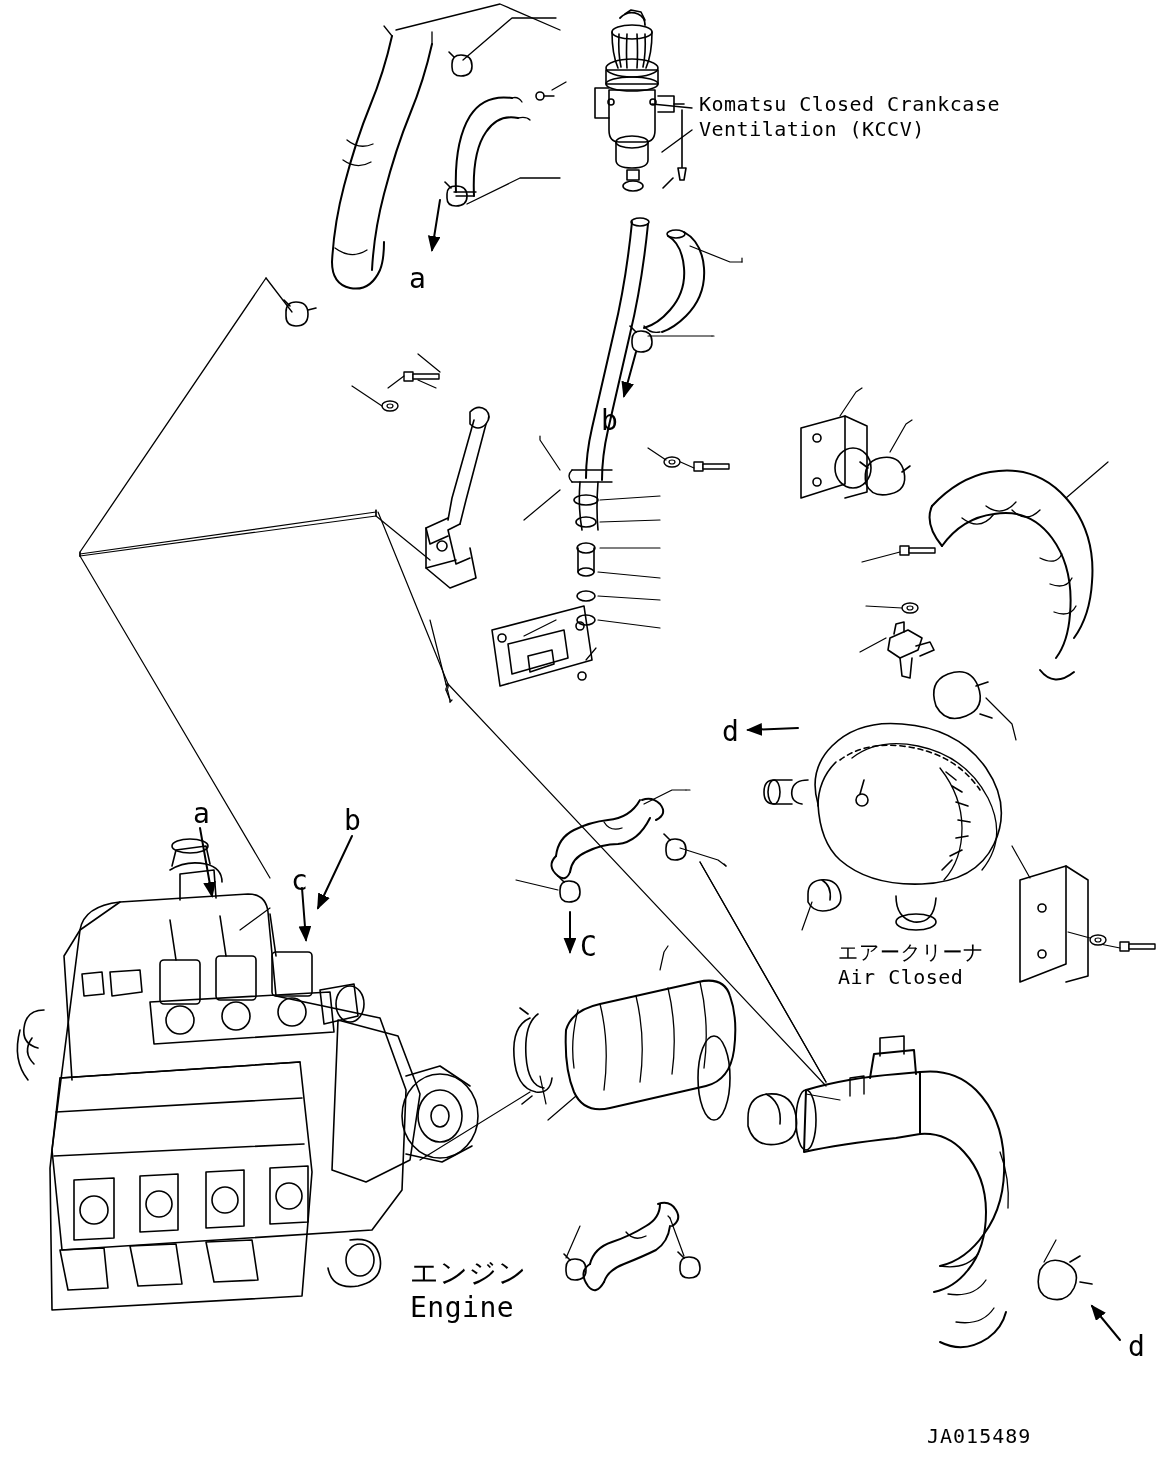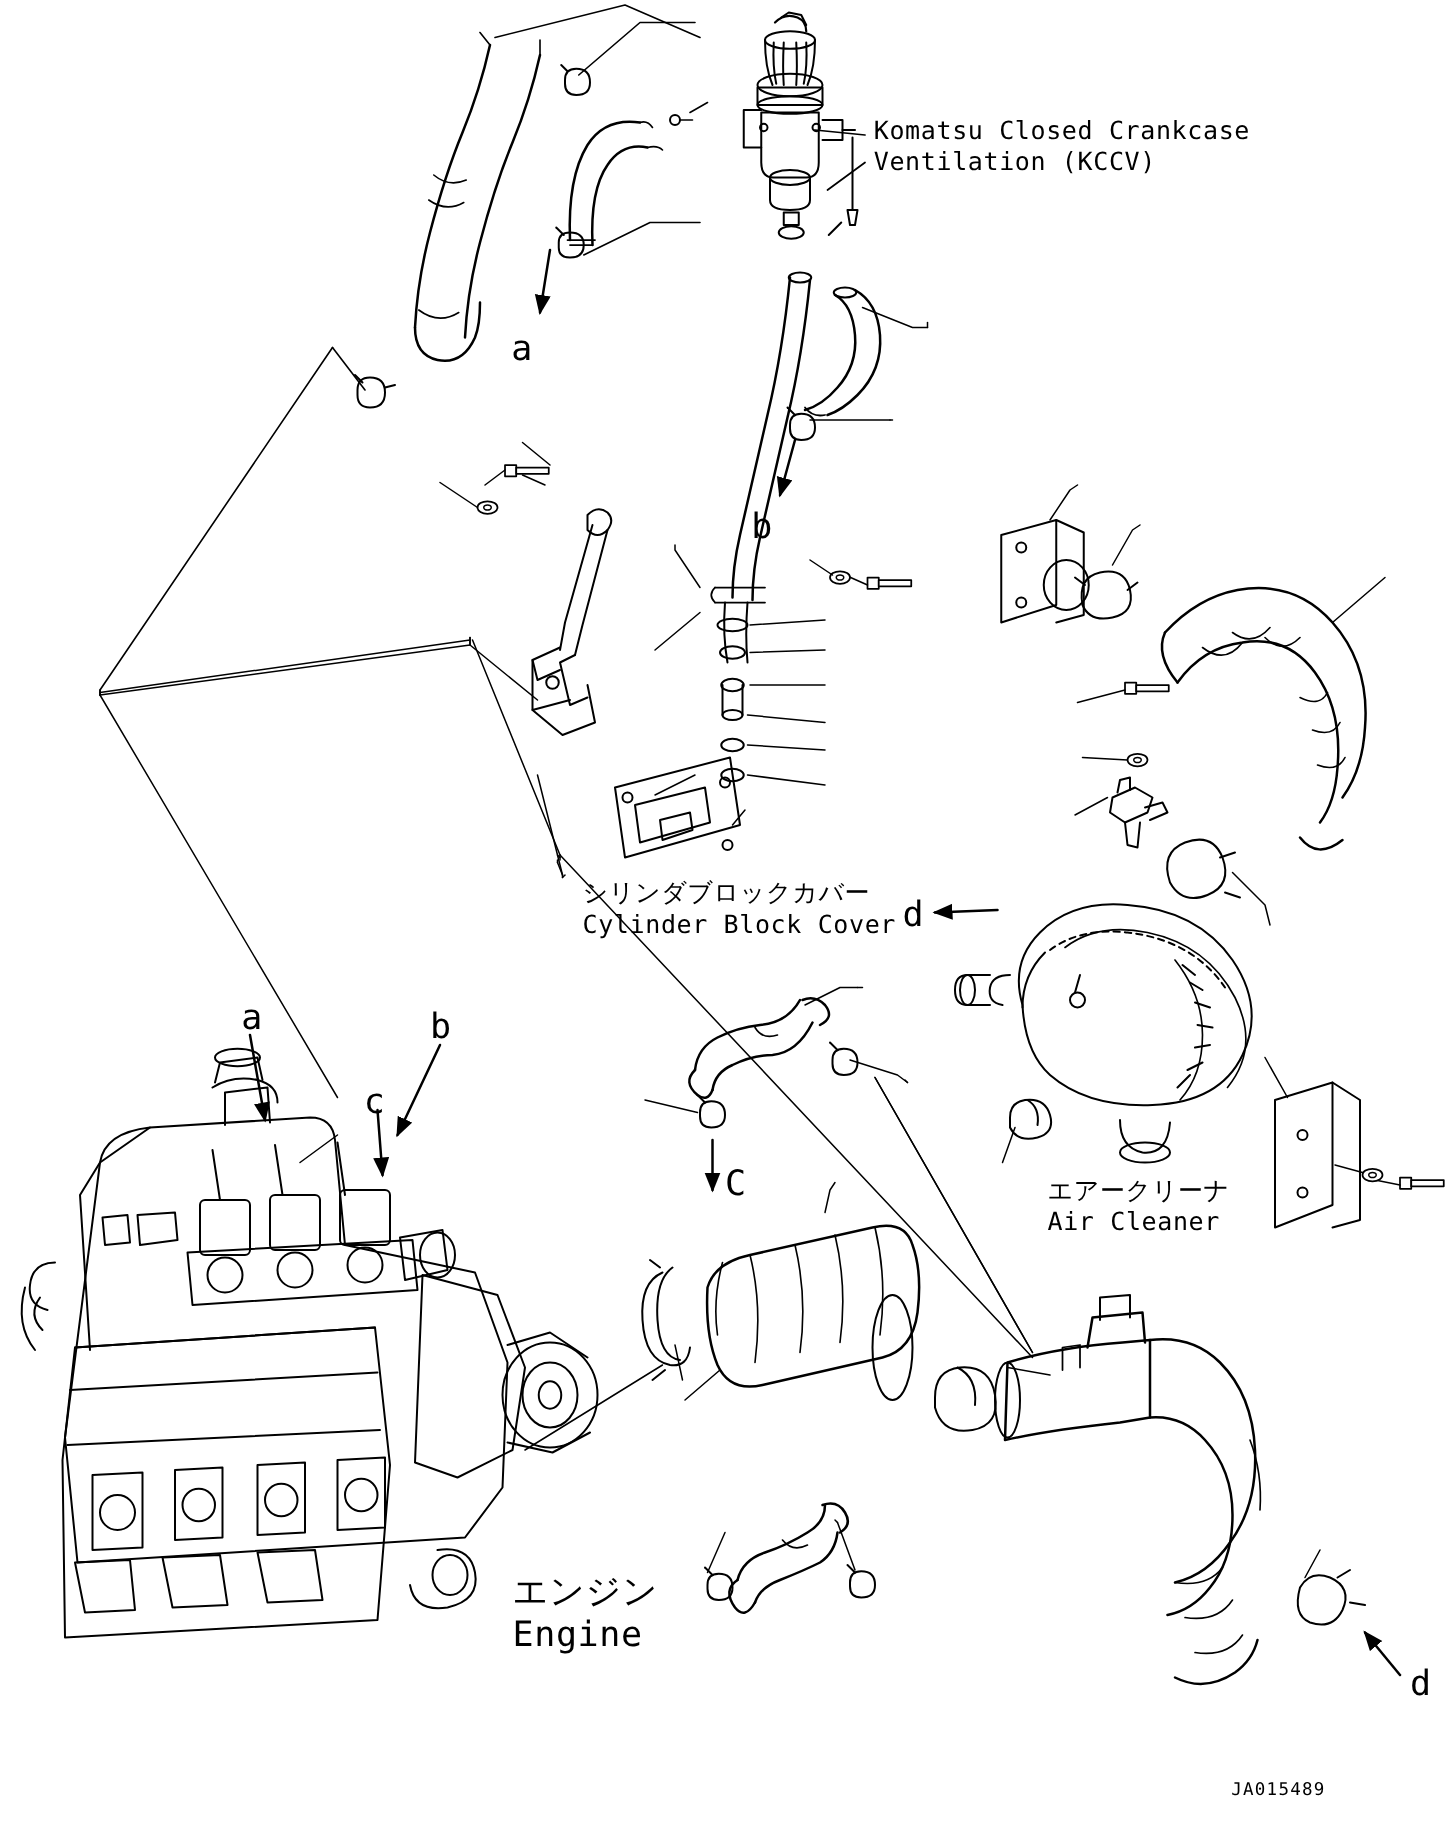--- a/index.html
+++ b/index.html
@@ -44,22 +44,22 @@
   }
   .lbl-air {
     left: 838px; top: 940px;
     font-size: 20px;
   }
   .lbl-eng {
     left: 410px; top: 1255px;
     font-size: 28px;
   }
   .lbl-code {
-    left: 985px; top: 1424px;
-    font-size: 14px;
+    left: 927px; top: 1424px;
+    font-size: 20px;
     letter-spacing: 1px;
   }
   .marker {
     position: absolute;
     font-size: 28px;
     font-family: "DejaVu Sans Mono", monospace;
   }
   .m-a1 { left: 409px; top: 262px; }
   .m-b1 { left: 601px; top: 404px; }
   .m-d1 { left: 722px; top: 715px; }
@@ -450,24 +450,22 @@
       <path d="M742,262 L742,258" stroke-width="1.2"></path>
       <path d="M712,336 L714,336" stroke-width="1.2"></path>
       <path d="M686,790 L690,790" stroke-width="1.2"></path>
       <path d="M726,866 L724,864" stroke-width="1.2"></path>
 
     </g>
   </svg>
 
   <div class="lbl lbl-kccv">Komatsu Closed Crankcase
 Ventilation (KCCV)</div>
-  <div class="lbl lbl-cbc">シリンダブロックカバー
-Cylinder Block Cover</div>
   <div class="lbl lbl-air">エアークリーナ
-Air Cleaner</div>
+Air Closed</div>
   <div class="lbl lbl-eng">エンジン
 Engine</div>
   <div class="lbl lbl-code">JA015489</div>
 
   <div class="marker m-a1">a</div>
   <div class="marker m-b1">b</div>
   <div class="marker m-d1">d</div>
   <div class="marker m-a2">a</div>
   <div class="marker m-b2">b</div>
   <div class="marker m-c2">c</div>

